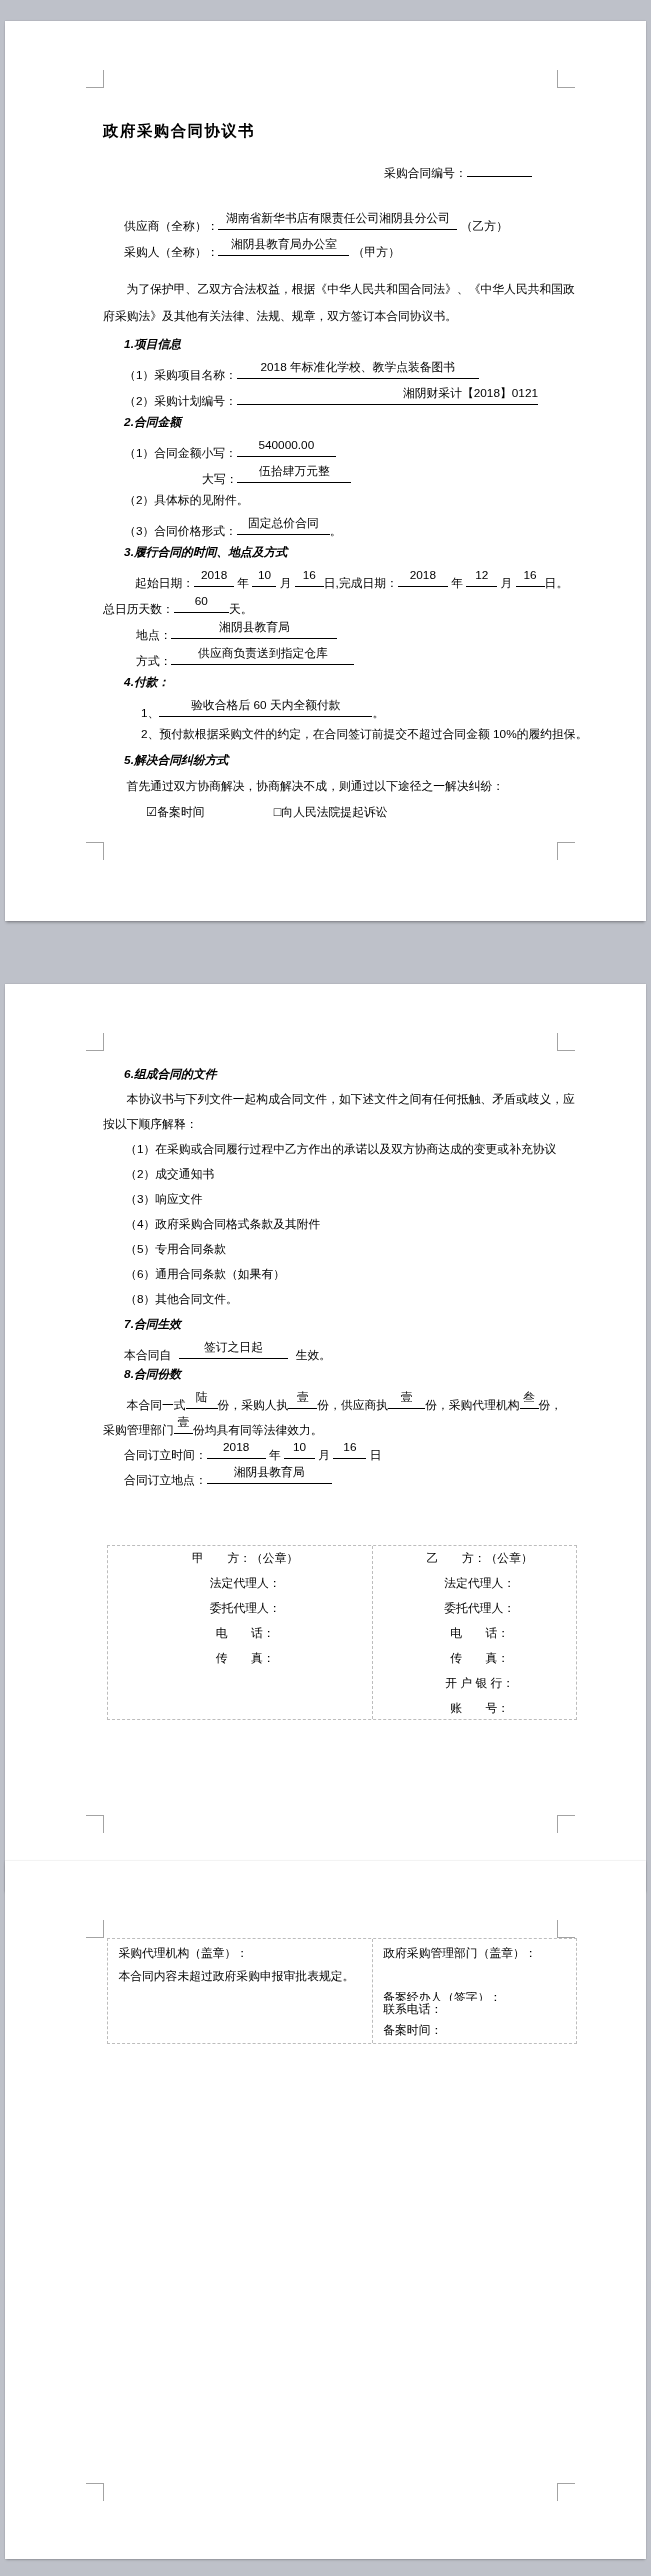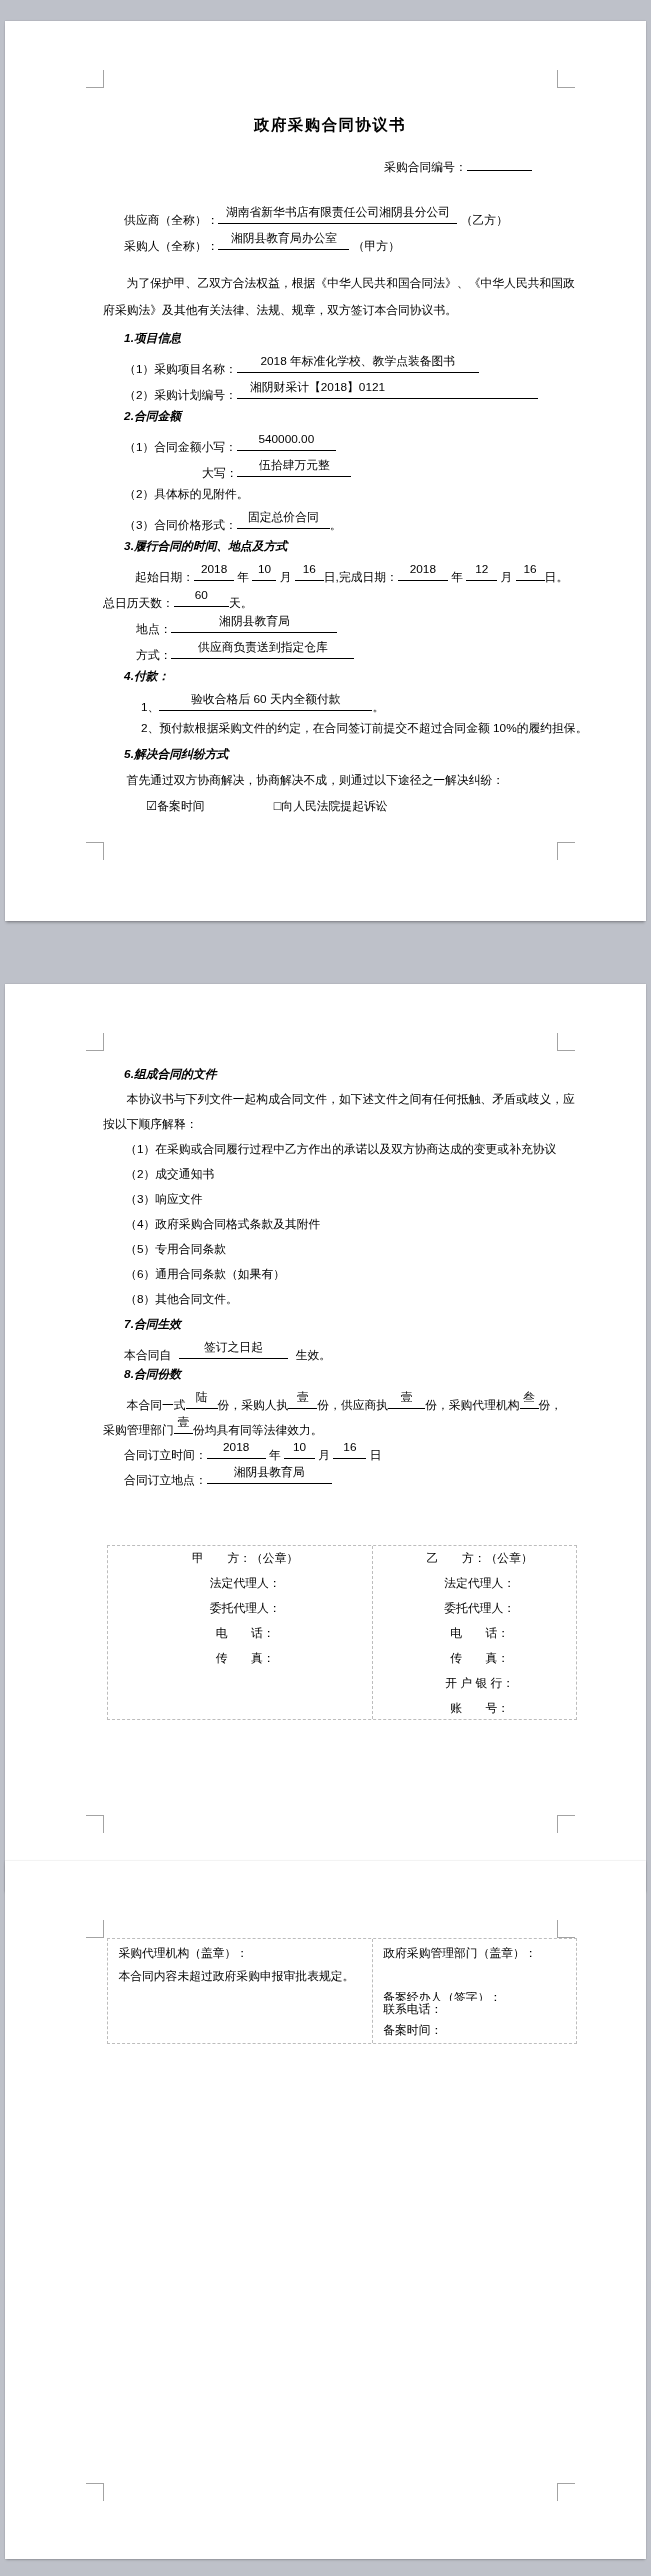--- a/index.html
+++ b/index.html
@@ -25,28 +25,28 @@
   .mark.br{border-left:0.7px solid #a3a3a3;border-top:0.7px solid #a3a3a3;}
   .mx-l{left:81px;} .mx-r{left:552px;}
   .my-t1{top:49px;} .my-b1{top:821px;}
   .my-t2{top:49px;} .my-b2{top:831px;}
   .my-t3{top:59px;} .my-b3{top:622px;}
 
   .content{position:absolute;left:98px;top:65px;width:454px;font-size:11.8px;}
   .gap{width:100%;}
   .line{line-height:26px;height:26px;white-space:nowrap;}
   #page2 .line{line-height:25px;height:25px;}
-  .doc-title{font-size:15.4px;font-weight:bold;text-align:center;line-height:29px;height:29px;letter-spacing:1.5px;}
+  .doc-title{font-size:15.4px;font-weight:bold;line-height:29px;height:29px;letter-spacing:1.5px;margin-top:6px;}
   .hd{font-weight:bold;font-style:italic;}
   .u{
     display:inline-block;height:20.6px;line-height:20.6px;
     border-bottom:0.7px solid #000;text-align:center;vertical-align:baseline;
     overflow:hidden;white-space:nowrap;
   }
-  .u.left{text-align:left;}
+  .u.left{text-align:right;}
 
   
   .dtable{position:absolute;left:102px;width:470px;border:0.7px dashed #bdbdbd;box-sizing:border-box;display:flex;}
   #p2table{top:561px;height:175px;}
   #p3table{top:77px;height:106px;}
   .dcell{box-sizing:border-box;padding:0 0 0 10.3px;font-size:11.8px;}
   .dcell.lft{width:266px;border-right:0.7px dashed #bdbdbd;}
   .dcell.rgt{width:204px;}
   #p2table .trow{line-height:25px;height:25px;white-space:nowrap;text-align:center;}
   #p3table .dcell{padding-top:2.9px;}

